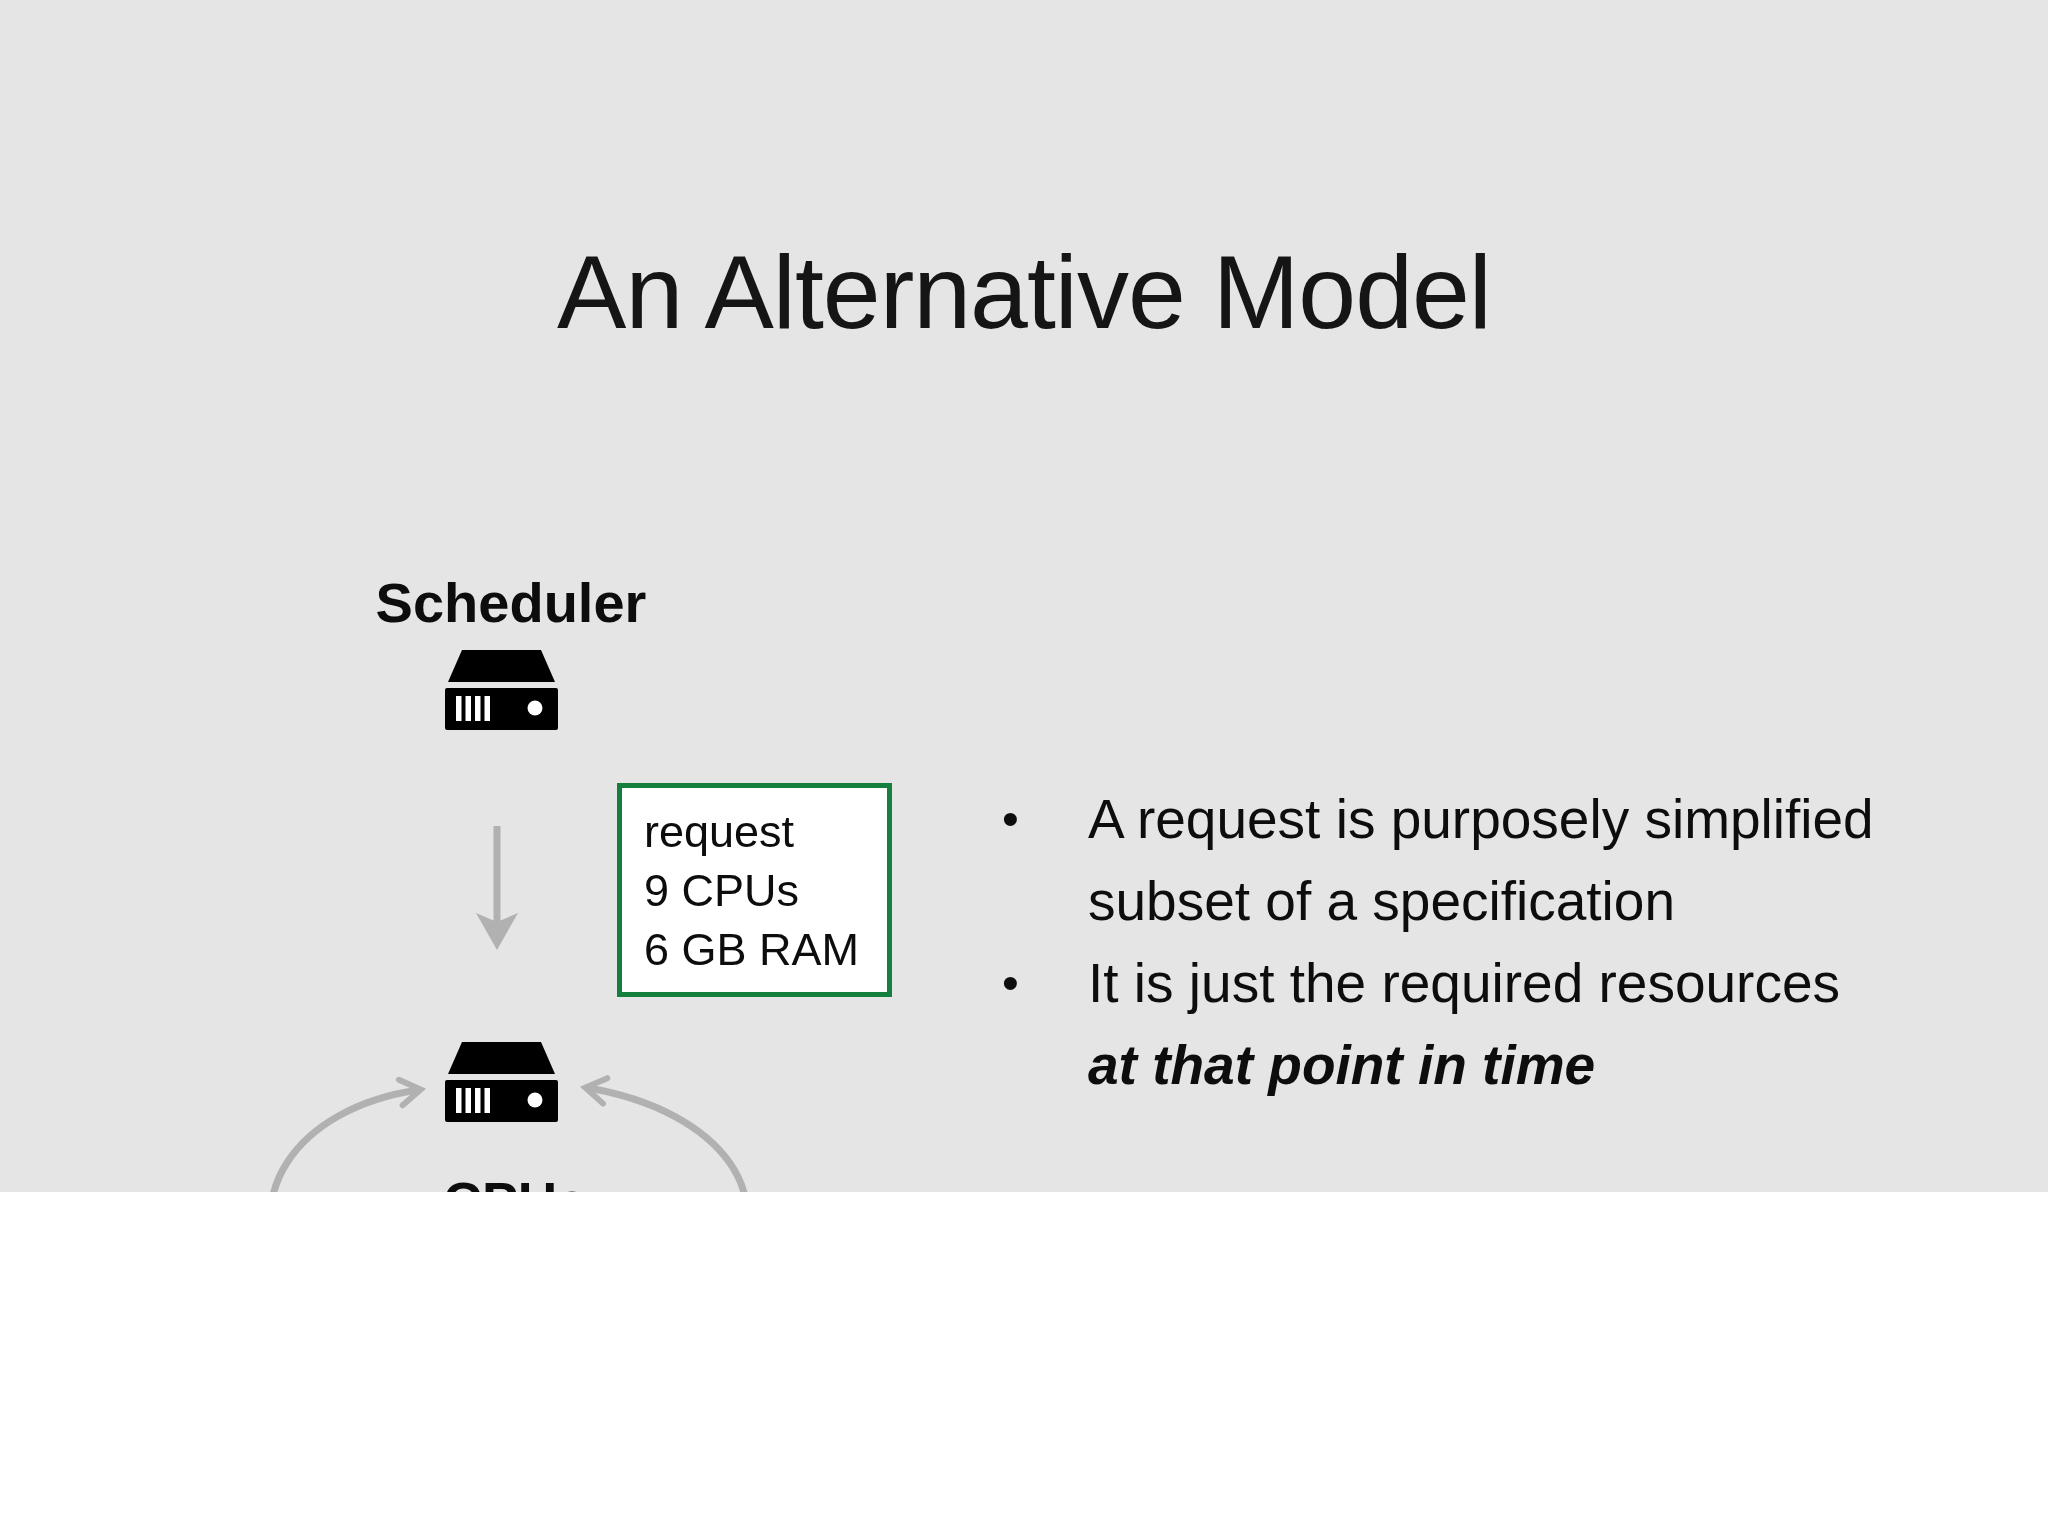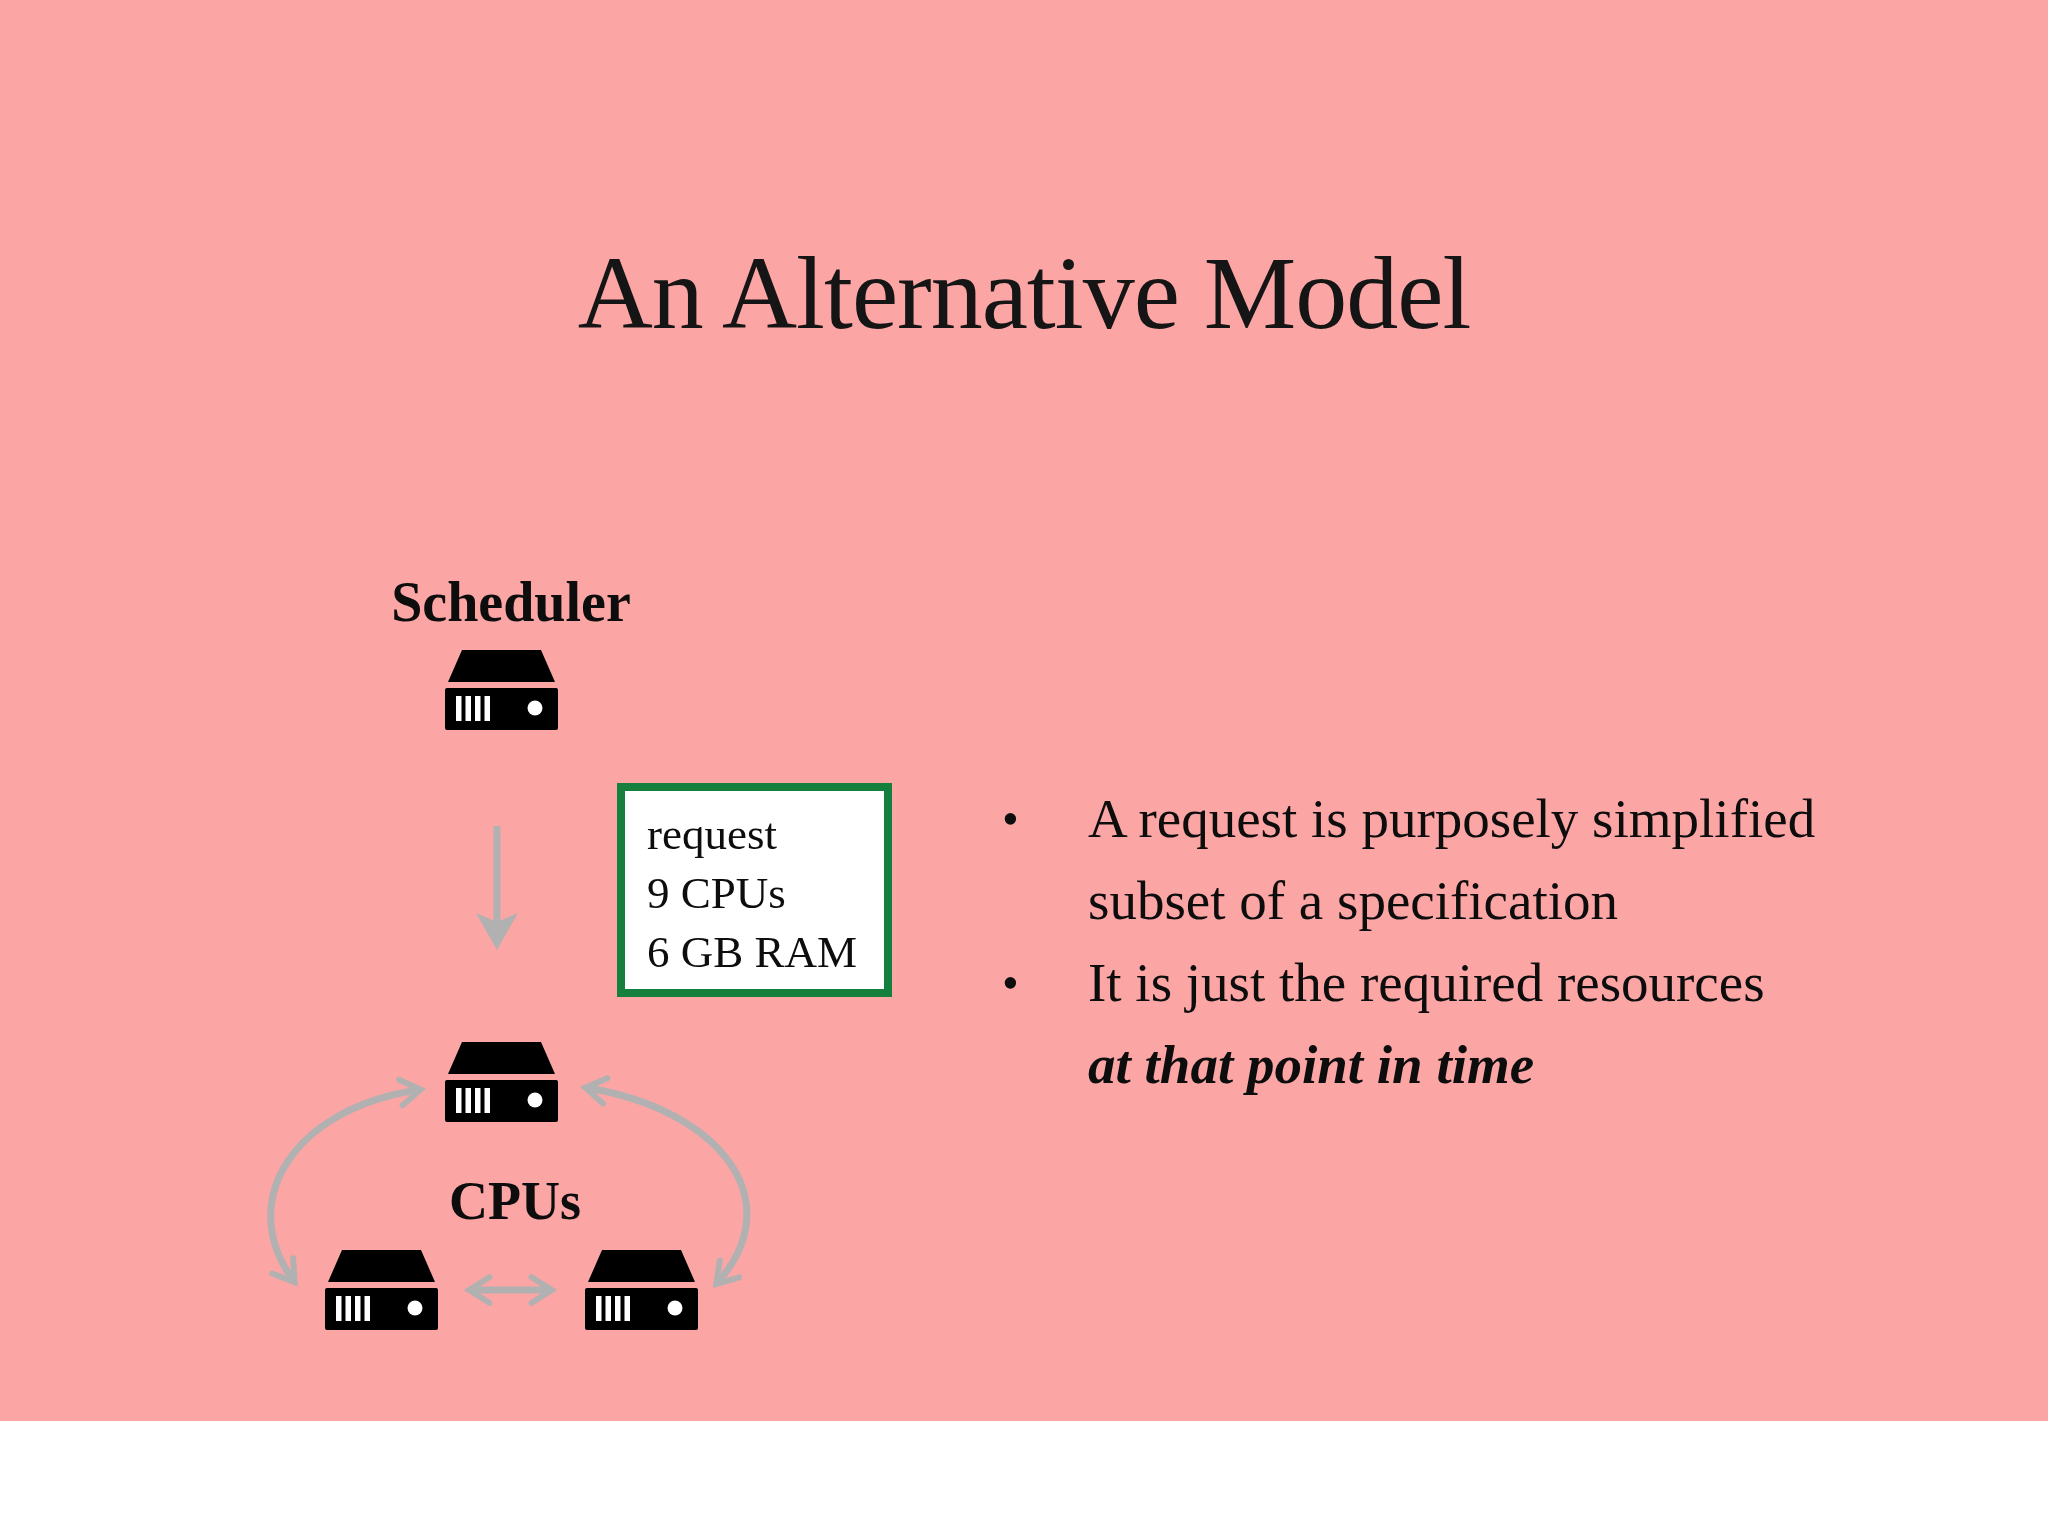--- a/index.html
+++ b/index.html
@@ -1,20 +1,20 @@
 <!DOCTYPE html>
 <html><head>
 <meta charset="utf-8">
 <style>
   html,body{margin:0;padding:0;background:#fff;}
   .slide{
     position:relative;
-    width:2048px;height:1421px;
-    background:#fca5a5;
-    font-family:Liberation Serif, serif;
+    width:2048px;height:1192px;
+    background:#e5e5e5;
+    font-family:Liberation Sans, sans-serif;
     color:#111111;
     overflow:hidden;
   }
   .abs{position:absolute;}
   .title{
     left:0;top:233px;width:2048px;
     text-align:center;
     font-size:104px;
     font-weight:400;
     letter-spacing:-1px;
@@ -26,21 +26,21 @@
     color:#0d0d0d;
     text-align:center;
     white-space:nowrap;
     margin-top:10px;
   }
   .scheduler-label{left:311px;top:560px;width:400px;font-size:56px;}
   .mesos-label{left:315px;top:1160px;width:400px;font-size:54px;}
   .request-box{
     left:617px;top:783px;width:275px;height:214px;
     box-sizing:border-box;
-    border:8px solid #15803d;
+    border:5px solid #15803d;
     background:#ffffff;
     padding:14px 16px 0 22px;
     font-size:45px;line-height:59px;
     color:#0d0d0d;
     white-space:nowrap;
   }
   .bullets{
     left:1002px;top:778px;width:1046px;
     font-size:55px;line-height:82px;color:#0d0d0d;
   }

